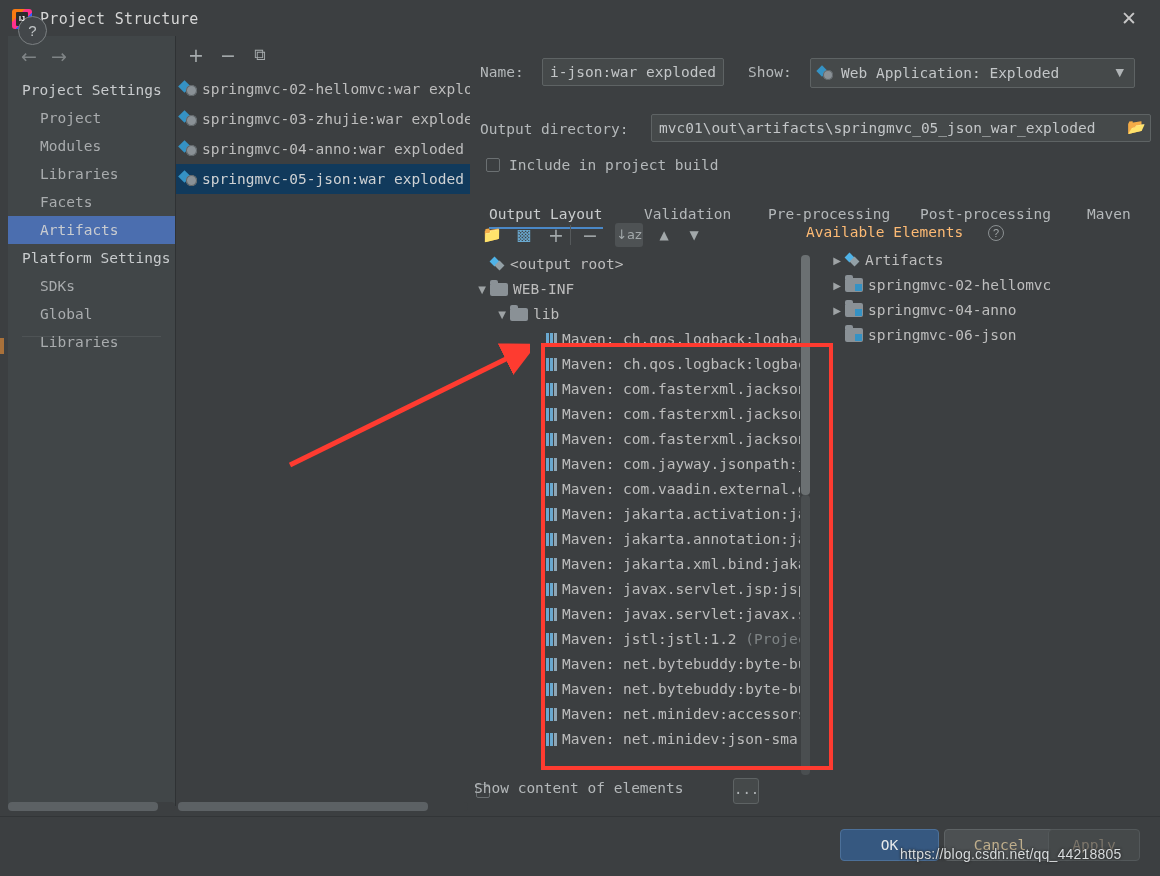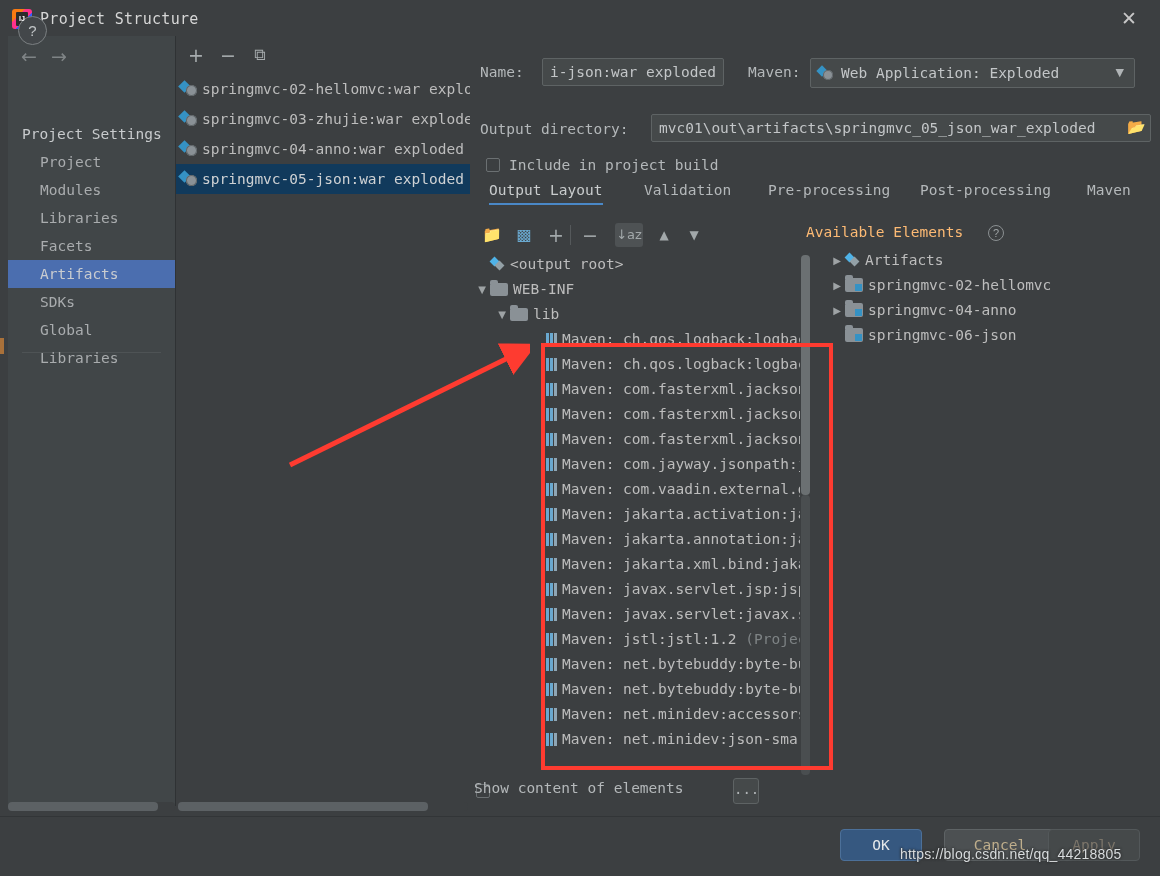--- a/index.html
+++ b/index.html
@@ -52,21 +52,21 @@
     position: absolute; top: 8px; width: 26px; height: 24px;
     color: #7f8486; font-size: 19px; line-height: 24px; text-align: center;
     font-family: "DejaVu Sans", sans-serif;
   }
   .nav-back { left: 8px; }
   .nav-fwd  { left: 38px; }
 
   .nav-list { position: absolute; left: 0; top: 40px; width: 167px; }
   .nav-group {
     height: 28px; line-height: 28px; padding-left: 14px;
-    color: #c8cbcd; font-size: 14.5px; margin-top: 44px;
+    color: #c8cbcd; font-size: 14.5px;
   }
   .nav-item {
     height: 28px; line-height: 28px; padding-left: 32px;
     color: #a9acae; font-size: 14.5px; cursor: default;
   }
   .nav-item.selected { background: #4b6eaf; color: #c9ccd0; }
   .nav-sep {
     margin: 8px 14px 5px 14px; height: 1px; background: #4e5355;
   }
 
@@ -167,21 +167,21 @@
     position: absolute; color: #b9b093; font-size: 15px;
     font-family: "DejaVu Sans", sans-serif;
   }
 
   .cbox {
     position: absolute; width: 14px; height: 14px;
     border: 1px solid #6b7072; background: #3c3f41; border-radius: 2px;
   }
 
   
-  .tabs { position: absolute; left: 478px; top: 178px; width: 682px; height: 28px; }
+  .tabs { position: absolute; left: 478px; top: 202px; width: 682px; height: 28px; }
   .tab {
     position: absolute; top: 0; color: #b4b8ba; font-size: 14.5px;
     line-height: 24px; cursor: default; white-space: nowrap;
   }
   .tab.active { color: #c9cccd; }
   .tab.active::after {
     content: ""; position: absolute; left: 0; right: 0; bottom: -3px;
     height: 2px; background: #4a88c7;
   }
 
@@ -346,20 +346,21 @@
       <div class="nav-arrow nav-back">←</div>
       <div class="nav-arrow nav-fwd">→</div>
     </div>
     <div class="nav-list">
       <div class="nav-group">Project Settings</div>
       <div class="nav-item">Project</div>
       <div class="nav-item">Modules</div>
       <div class="nav-item">Libraries</div>
       <div class="nav-item">Facets</div>
       <div class="nav-item selected">Artifacts</div>
+      <div class="nav-group">Platform Settings</div>
       <div class="nav-item">SDKs</div>
       <div class="nav-item">Global Libraries</div>
       <div class="nav-sep"></div>
     </div>
   </div>
   <div class="side-sliver"></div>
   <div class="hsb" style="left:8px; top:802px; width:167px;">
       <i style="width:150px;"></i>
     </div>
 
@@ -387,21 +388,21 @@
   <div class="hsb" style="left:178px; top:802px; width:290px;">
       <i style="width:250px;"></i>
     </div>
 
   <div class="vdiv"></div>
   <div class="detail"></div>
 
   <div class="lbl" style="left:480px; top:64px;">Name:</div>
   <div class="tfield" style="left:542px; top:58px; width:182px; height:28px;">i-json:war exploded</div>
 
-  <div class="lbl" style="left:748px; top:64px;">Maven:</div>
+  <div class="lbl" style="left:748px; top:64px;">Show:</div>
   <div class="combo" style="left:810px; top:58px; width:325px; height:30px;">
     <span class="cb-ico"></span><span>Web Application: Exploded</span>
     <span class="cb-arrow">▼</span>
   </div>
 
   <div class="lbl" style="left:480px; top:121px;">Output directory:</div>
   <div class="tfield" style="left:651px; top:114px; width:500px; height:28px;">mvc01\out\artifacts\springmvc_05_json_war_exploded</div>
   <div class="folder-btn" style="left:1127px; top:118px;">📂</div>
 
   <div class="cbox" style="left:486px; top:158px;"></div>
@@ -478,21 +479,21 @@
       <span class="twist"></span><span class="ico-module"></span><span>springmvc-06-json</span>
     </div>
   </div>
 
   <div class="cbox" style="left:476px; top:784px;"></div>
   <div class="lbl show-content-row">Show content of elements</div>
   <div class="dots-btn">...</div>
 
   <div class="footer"></div>
   <div class="help-btn">?</div>
-  <div class="btn primary" style="left:840px; width:82px;">OK</div>
+  <div class="btn primary" style="left:840px; width:99px;">OK</div>
   <div class="btn normal" style="left:944px; width:112px;">Cancel</div>
   <div class="btn disabled" style="left:1048px; width:92px;">Apply</div>
 
   <div class="ann-box"></div>
   <svg class="ann-arrow" width="250" height="140">
     <defs>
       <marker id="ah" markerWidth="7" markerHeight="7" refX="1" refY="3.5" orient="auto">
         <polygon points="0 0, 7 3.5, 0 7" fill="#fe3b30"></polygon>
       </marker>
     </defs>

